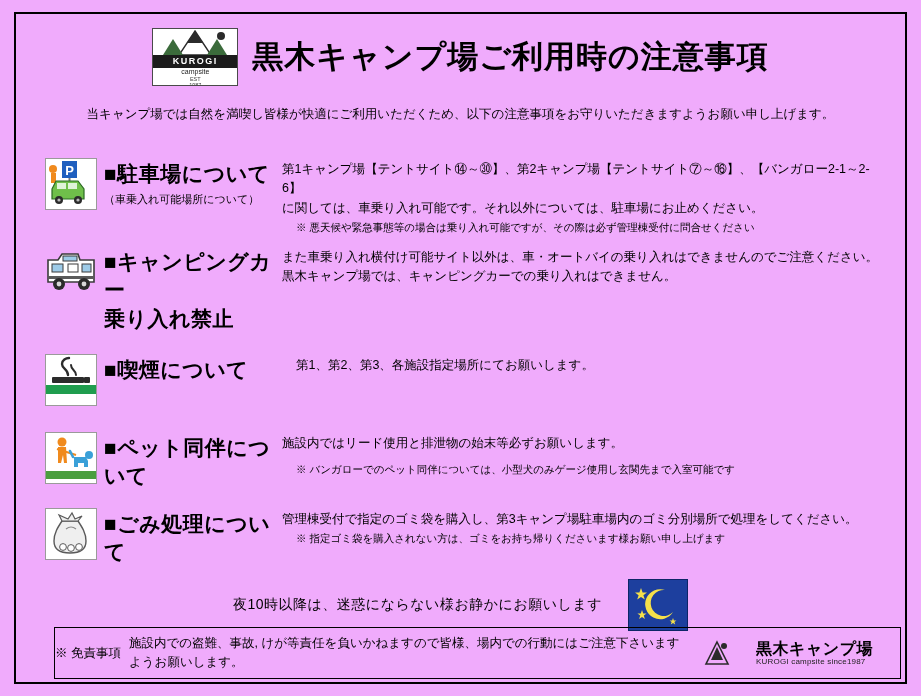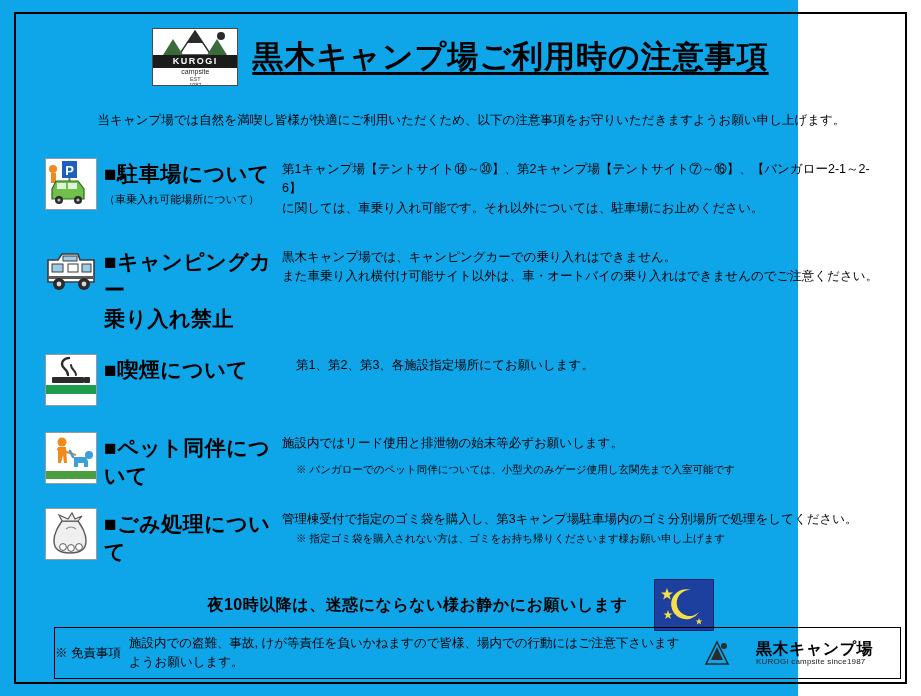--- a/index.html
+++ b/index.html
@@ -6,23 +6,23 @@
     margin: 0;
     padding: 0;
     background: #ffffff;
   }
   body {
     font-family: "Liberation Sans", sans-serif;
     color: #000000;
   }
   #page {
     position: relative;
-    width: 798px;
+    width: 921px;
     height: 696px;
-    background: #0ea5e9;
+    background: #f0abfc;
     box-sizing: border-box;
   }
   .frame {
     position: absolute;
     left: 14px;
     top: 12px;
     width: 893px;
     height: 672px;
     border: 2px solid #000;
     box-sizing: border-box;
@@ -78,32 +78,30 @@
     width: 100%;
     text-align: center;
     font-size: 5.5px;
     color: #444;
     line-height: 6px;
   }
   .doc-title {
     font-size: 31px;
     font-weight: bold;
     letter-spacing: 1px;
-    text-decoration: underline;
     text-underline-offset: 5px;
     white-space: nowrap;
   }
   .lede {
     position: absolute;
     left: 0;
-    top: 98px;
+    top: 92px;
     width: 100%;
     text-align: center;
     font-size: 12.5px;
-    margin-left: 11px;
   }
   
   .rows {
     position: absolute;
     left: 22px;
     top: 140px;
     width: 850px;
   }
   .row {
     display: flex;
@@ -164,22 +162,22 @@
     position: absolute;
     left: 0;
     top: 565px;
     width: 100%;
     display: flex;
     align-items: center;
     justify-content: center;
     gap: 26px;
   }
   .quiet-text {
-    font-size: 16px;
-    font-weight: bold;
+    font-size: 14px;
+    font-weight: normal;
     letter-spacing: 0.5px;
   }
   .night {
     width: 58px;
     height: 50px;
     background: #1d3f9e;
     border: 1px solid #0d2566;
     position: relative;
     overflow: hidden;
   }
@@ -274,20 +272,21 @@
         </div>
         <div class="label-cell">
           <div class="label-main">■駐車場について</div>
           <div class="label-sub">（車乗入れ可能場所について）</div>
         </div>
         <div class="body-cell">
           <div>
             <span>第1キャンプ場</span><span class="bold">【テントサイト⑭～㉚】</span><span>、第2キャンプ場</span><span class="bold">【テントサイト⑦～⑯】、【バンガロー2-1～2-6】</span>
           </div>
           <div>に関しては、車乗り入れ可能です。それ以外については、駐車場にお止めください。</div>
+          <div class="note indent">※ 悪天候や緊急事態等の場合は乗り入れ可能ですが、その際は必ず管理棟受付に問合せください</div>
         </div>
       </div>
 
       <div class="row row-camper">
         <div class="icon-cell">
           <div class="ic-plain">
             <svg width="54" height="48" viewBox="0 0 54 48" aria-hidden="true">
               <path d="M4,14 L14,14 L18,8 L34,8 L36,14 L50,14 L50,36 L4,36 Z" fill="#ffffff" stroke="#3b3b3b" stroke-width="1.6"></path>
               <rect x="19" y="10" width="14" height="5" fill="#9ecbe8" stroke="#3b3b3b" stroke-width="1"></rect>
               <rect x="8" y="18" width="11" height="8" fill="#9ecbe8" stroke="#3b3b3b" stroke-width="1"></rect>
@@ -301,22 +300,22 @@
             </svg>
           </div>
         </div>
         <div class="label-cell">
           <div class="label-main">
             <span>■キャンピングカー</span><br>
             <span>乗り入れ禁止</span>
           </div>
         </div>
         <div class="body-cell">
+          <div>また車乗り入れ横付け可能サイト以外は、車・オートバイの乗り入れはできませんのでご注意ください。</div>
           <div>黒木キャンプ場では、キャンピングカーでの乗り入れはできません。</div>
-          <div>また車乗り入れ横付け可能サイト以外は、車・オートバイの乗り入れはできませんのでご注意ください。</div>
         </div>
       </div>
 
       <div class="row row-smoke">
         <div class="icon-cell">
           <div class="ic-box">
             <svg width="50" height="50" viewBox="0 0 50 50" aria-hidden="true">
               <rect x="0" y="0" width="50" height="50" fill="#ffffff"></rect>
               <rect x="0" y="30" width="50" height="9" fill="#1f9d4e"></rect>
               <rect x="6" y="22" width="32" height="6" rx="1" fill="#2b2b2b"></rect>

